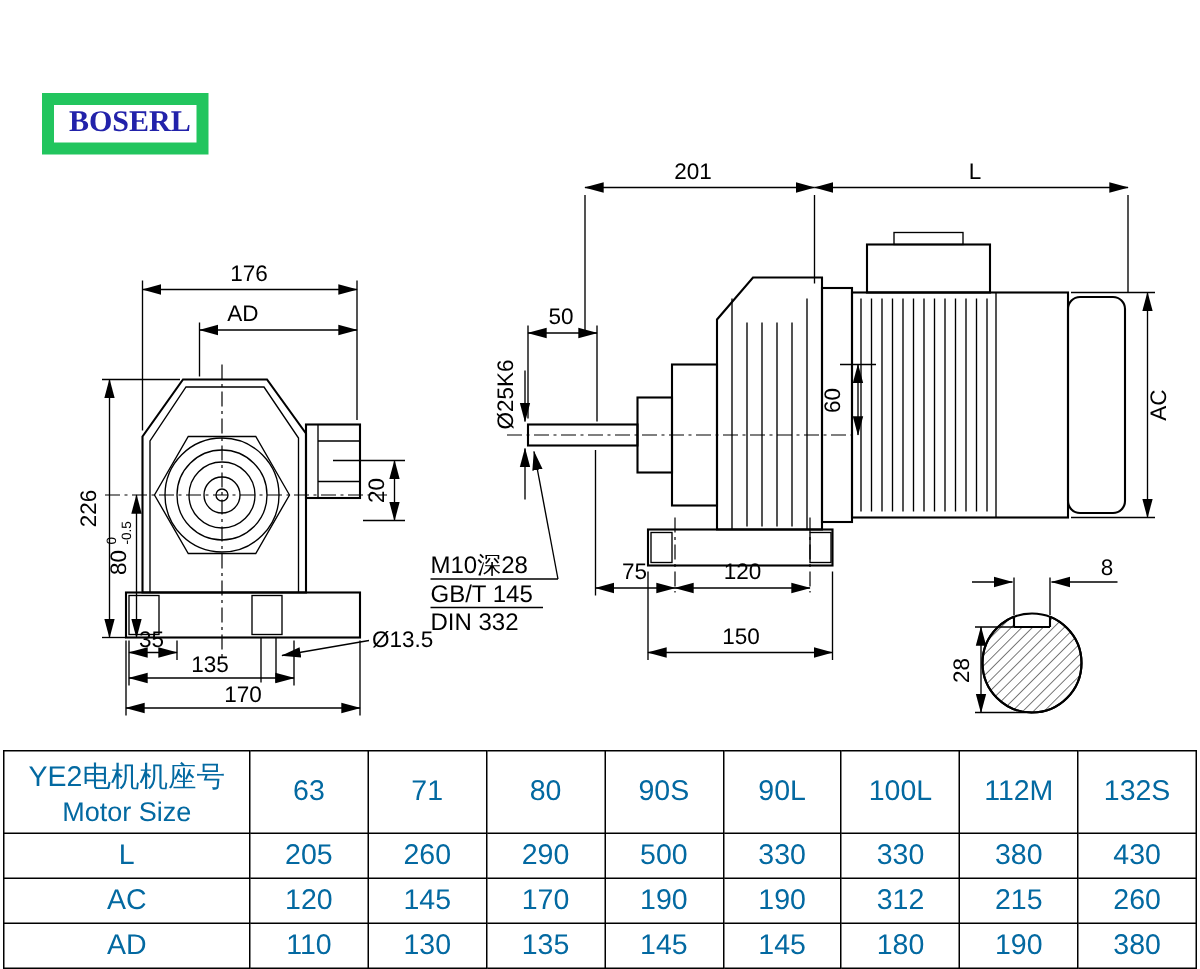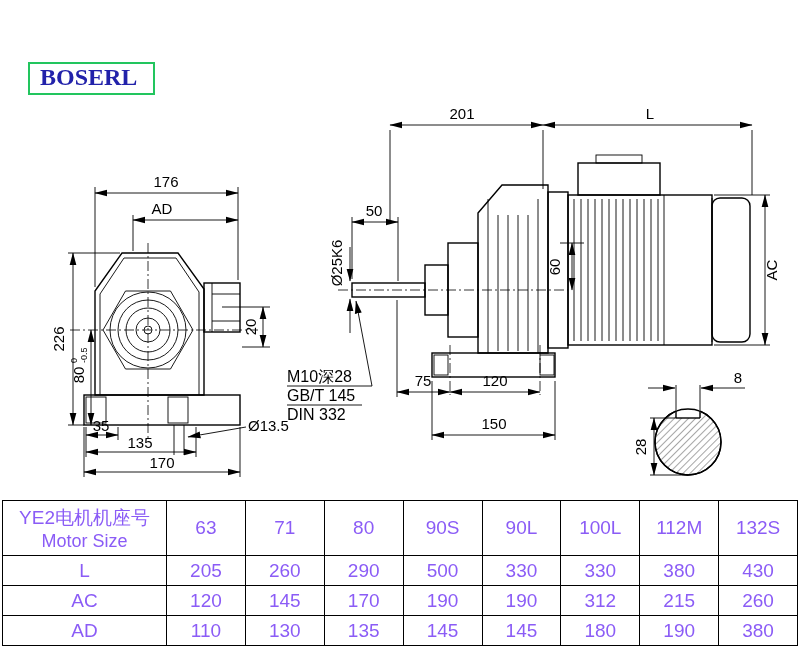--- a/index.html
+++ b/index.html
@@ -8,38 +8,38 @@
     font-family:"Liberation Sans", sans-serif; color:#000; overflow:hidden;
   }
   .title {
     position:absolute; left:44px; top:12px;
     font-weight:bold; font-size:27px; letter-spacing:1px;
     font-family:"Liberation Sans", sans-serif;
   }
   .brand {
     position:absolute; left:28px; top:62px;
     font-family:"Liberation Serif", serif;
-    font-weight:bold; font-size:24px; color:#2222aa;
-    border:2px solid #22c55e; padding:0 16px 2px 10px; background:#fff;
+    font-weight:bold; font-size:20px; color:#2222aa;
+    border:8px solid #22c55e; padding:0 4px 2px 10px; background:#fff;
   }
   svg { position:absolute; left:0; top:95px; }
   .ln  { stroke:#000; stroke-width:1.4; fill:none; }
   .tn  { stroke:#000; stroke-width:0.9; fill:none; }
   .dim { stroke:#000; stroke-width:0.9; fill:none; }
   .cl  { stroke:#000; stroke-width:0.8; fill:none; stroke-dasharray:10 3 2 3; }
   .arrow2 { marker-start:url(#arr); marker-end:url(#arr); }
   .arrow1 { marker-end:url(#arr); }
   text.d { font:15px "Liberation Sans", sans-serif; fill:#000; }
   text.s { font:9px  "Liberation Sans", sans-serif; fill:#000; }
   text.n { font:16px "Liberation Sans", sans-serif; fill:#000; }
   table.spec {
     position:absolute; left:2px; top:500px; width:796px;
     border-collapse:collapse; table-layout:fixed;
     font-family:"Liberation Sans", sans-serif; font-size:19px;
-    text-align:center; color:#8b5cf6;
+    text-align:center; color:#0369a1;
   }
   table.spec td { border:1px solid #000; padding:0; height:29px; }
   table.spec tr.hdr td { height:54px; }
   .motor-size { font-family:Liberation Sans, sans-serif; font-size:18px; }
 </style>
 </head>
 <body>
 
 <div id="stage">
 

